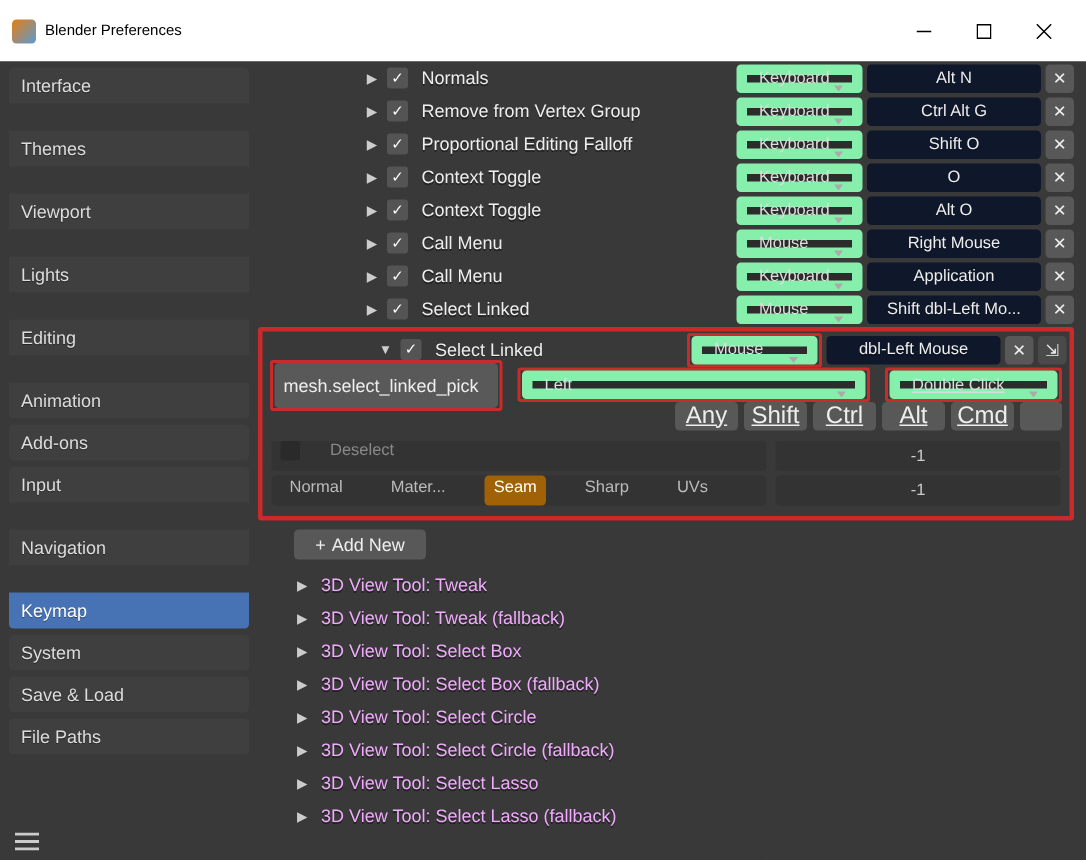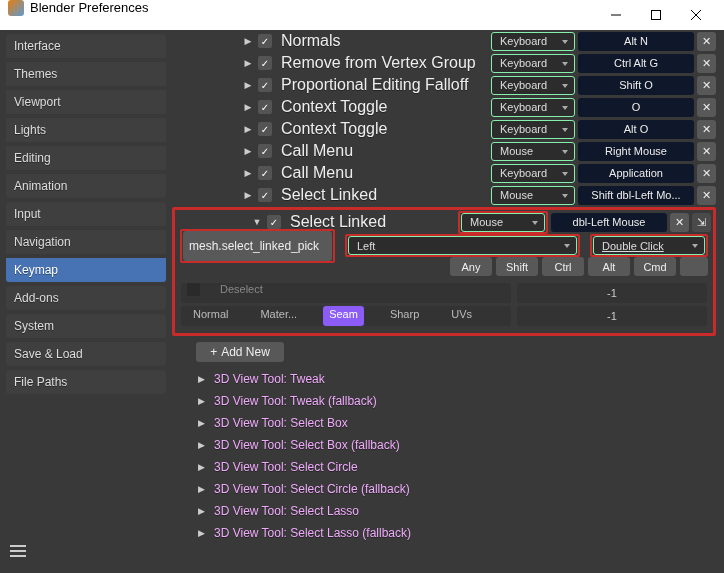--- a/index.html
+++ b/index.html
@@ -1,63 +1,63 @@
 <!DOCTYPE html>
 <html><head>
 <meta charset="utf-8">
 <style>
 * { box-sizing: border-box; margin: 0; padding: 0; font-family: -apple-system, "Segoe UI", sans-serif; }
 body { width: 724px; height: 573px; background: #393939; color: #ddd; font-size: 11px; overflow: hidden; }
 
 
-.titlebar { height: 30px; background: #fff; display: flex; padding: 0 8px; color: #000; font-size: 13px; }
+.titlebar { height: 41px; background: #fff; display: flex; align-items: center; padding: 0 8px; color: #000; font-size: 10px; }
 .titlebar .logo { width: 16px; height: 16px; margin-right: 6px; background: linear-gradient(135deg,#e87d0d,#5b9bd5); border-radius: 3px; }
 .titlebar .spacer { flex: 1; }
 .titlebar .winbtn { width: 40px; height: 30px; display: flex; align-items: center; justify-content: center; cursor: pointer; }
 .titlebar .winbtn svg { stroke: #000; }
 
 
 .content { display: flex; height: 543px; }
 .sidebar { width: 172px; padding: 4px 6px 6px 6px; display: flex; flex-direction: column; gap: 4px; background: #393939; }
-.side-group { display: flex; flex-direction: column; gap: 4px; }
+.side-group { display: flex; flex-direction: column; gap: 18px; }
 .side-item { background: #3f3f3f; padding: 5px 8px; border-radius: 3px; color: #ddd; text-shadow: 0 1px 0 rgba(0,0,0,.4); font-size: 12px; cursor: pointer; text-align: left; }
 .side-item.top { border-radius: 3px 3px 0 0; }
 .side-item.mid { border-radius: 0; }
 .side-item.bot { border-radius: 0 0 3px 3px; }
 .side-item.active { background: #4772b3; color: #fff; }
 .hamburger { margin-top: auto; padding: 4px 0 8px 4px; }
 .hamburger svg { stroke: #ccc; }
 
 .main { flex: 1; background: #393939; padding: 0 8px 8px 0; overflow: hidden; }
 .km-row { display: flex; align-items: center; height: 22px; gap: 3px; }
 .indent { width: 20px; }
 .arrow { width: 14px; display: inline-flex; justify-content: center; color: #ccc; font-size: 9px; cursor: pointer; }
 .chk { width: 14px; height: 14px; background: #545454; border-radius: 2px; display: inline-flex; align-items: center; justify-content: center; cursor: pointer; }
 .chk.on::after { content: "✓"; color: #fff; font-size: 10px; }
-.km-label { flex: 1; padding-left: 6px; color: #eee; text-shadow: 0 1px 0 rgba(0,0,0,.4); font-size: 16px; }
-.select { background: #2c2c2c; border: 1px solid #86efac; border-radius: 3px; height: 19px; display: flex; align-items: center; padding: 0 18px 0 8px; position: relative; color: #ddd; cursor: pointer; font-size: 11px; }
+.km-label { flex: 1; padding-left: 6px; color: #eee; text-shadow: 0 1px 0 rgba(0,0,0,.4); font-size: 12px; }
+.select { background: #2c2c2c; border: 7px solid #86efac; border-radius: 3px; height: 19px; display: flex; align-items: center; padding: 0 18px 0 8px; position: relative; color: #ddd; cursor: pointer; font-size: 11px; }
 .select::after { content: ""; position: absolute; right: 6px; top: 7px; border-left: 3px solid transparent; border-right: 3px solid transparent; border-top: 4px solid #aaa; }
 .select.lg { width: 84px; }
 .btn { background: #0f172a; border-radius: 3px; height: 19px; width: 116px; display: flex; align-items: center; justify-content: center; color: #eee; cursor: pointer; font-size: 11px; text-shadow: 0 1px 0 rgba(0,0,0,.3); }
 .xbtn { width: 19px; height: 19px; background: #585858; border-radius: 3px; display: flex; align-items: center; justify-content: center; color: #eee; cursor: pointer; font-size: 11px; }
 
 
 .editor { border: 3px solid #c92a2a; border-radius: 2px; padding: 1px 2px 4px 2px; margin: 1px 0 2px 0; }
 .editor-row { display: flex; align-items: center; gap: 3px; height: 22px; }
 .framed { border: 2px solid #c92a2a; border-radius: 2px; padding: 0 1px; }
 .txt-input { flex: 1; background: #595959; border-radius: 3px; height: 30px; display: flex; align-items: center; padding: 0 6px; color: #eee; cursor: text; font-size: 12px; }
 .modrow { display: flex; justify-content: flex-end; gap: 4px; padding: 2px 3px 4px 0; }
-.modbtn { width: 42px; height: 19px; background: #585858; border-radius: 3px; display: flex; align-items: center; justify-content: center; color: #eee; font-size: 11px; cursor: pointer; }
+.modbtn { width: 42px; height: 19px; background: #585858; border-radius: 3px; display: flex; align-items: center; justify-content: center; color: #eee; font-size: 16px; cursor: pointer; text-decoration: underline; }
 .modbtn.blank { width: 28px; background: #585858; }
 
 .panel-row { display: flex; gap: 6px; padding: 3px 4px 0 4px; }
 .panel-left { flex: 1; background: #333; border-radius: 3px; height: 20px; display: flex; gap: 20px; padding: 0 6px; }
 .panel-right { width: 190px; background: #333; border-radius: 3px; height: 20px; display: flex; align-items: center; justify-content: center; color: #ccc; font-size: 11px; }
 .pill { padding: 2px 6px; border-radius: 3px; font-size: 11px; color: #bbb; }
-.pill.active { background: #8b5cf6; color: #fff; }
+.pill.active { background: #a16207; color: #fff; }
 .sm-chk-off { width: 13px; height: 13px; background: #2a2a2a; border-radius: 2px; }
 .dim { color: #888; font-size: 11px; }
 
 .addnew { margin: 6px 0 6px 24px; }
 .addnew-btn { background: #585858; border-radius: 3px; height: 20px; width: 88px; display: flex; align-items: center; justify-content: center; color: #eee; cursor: pointer; gap: 4px; font-size: 12px; }
 
 .toolrow { display: flex; align-items: center; height: 22px; gap: 4px; padding-left: 26px; }
 .toolrow .tri { font-size: 9px; color: #ccc; width: 12px; }
 .toolrow .txt { color: #f0abfc; text-shadow: 0 1px 0 rgba(0,0,0,.4); font-size: 12px; }
 </style>
@@ -90,26 +90,26 @@
   <div class="sidebar">
     <div class="side-group">
       <div class="side-item top">Interface</div>
       <div class="side-item mid">Themes</div>
       <div class="side-item mid">Viewport</div>
       <div class="side-item mid">Lights</div>
       <div class="side-item mid">Editing</div>
       <div class="side-item bot">Animation</div>
     </div>
     <div class="side-group">
+      <div class="side-item">Add-ons</div>
+    </div>
+    <div class="side-group">
       <div class="side-item top">Input</div>
       <div class="side-item mid">Navigation</div>
       <div class="side-item bot active">Keymap</div>
-    </div>
-    <div class="side-group">
-      <div class="side-item">Add-ons</div>
     </div>
     <div class="side-group">
       <div class="side-item">System</div>
     </div>
     <div class="side-group">
       <div class="side-item">Save &amp; Load</div>
     </div>
     <div class="side-group">
       <div class="side-item">File Paths</div>
     </div>

